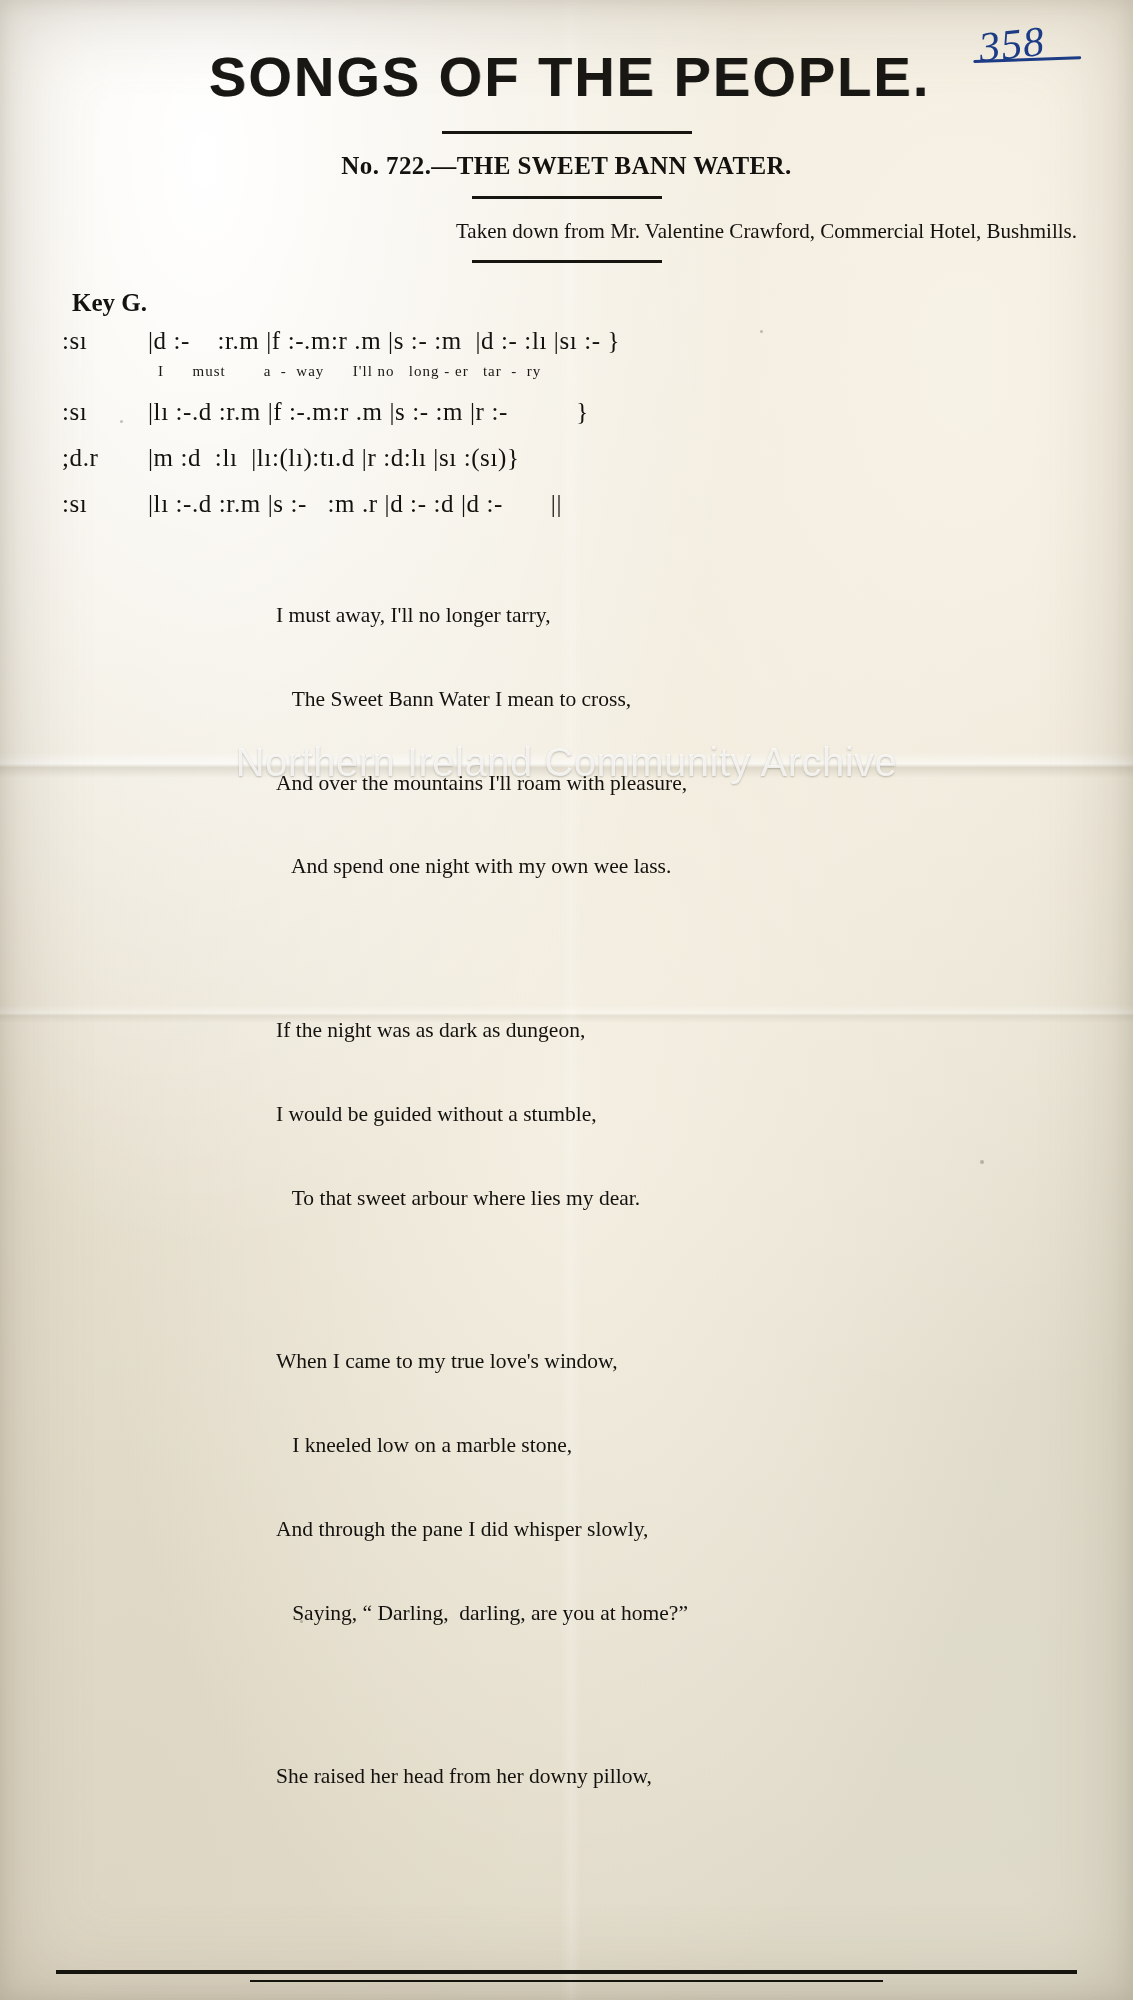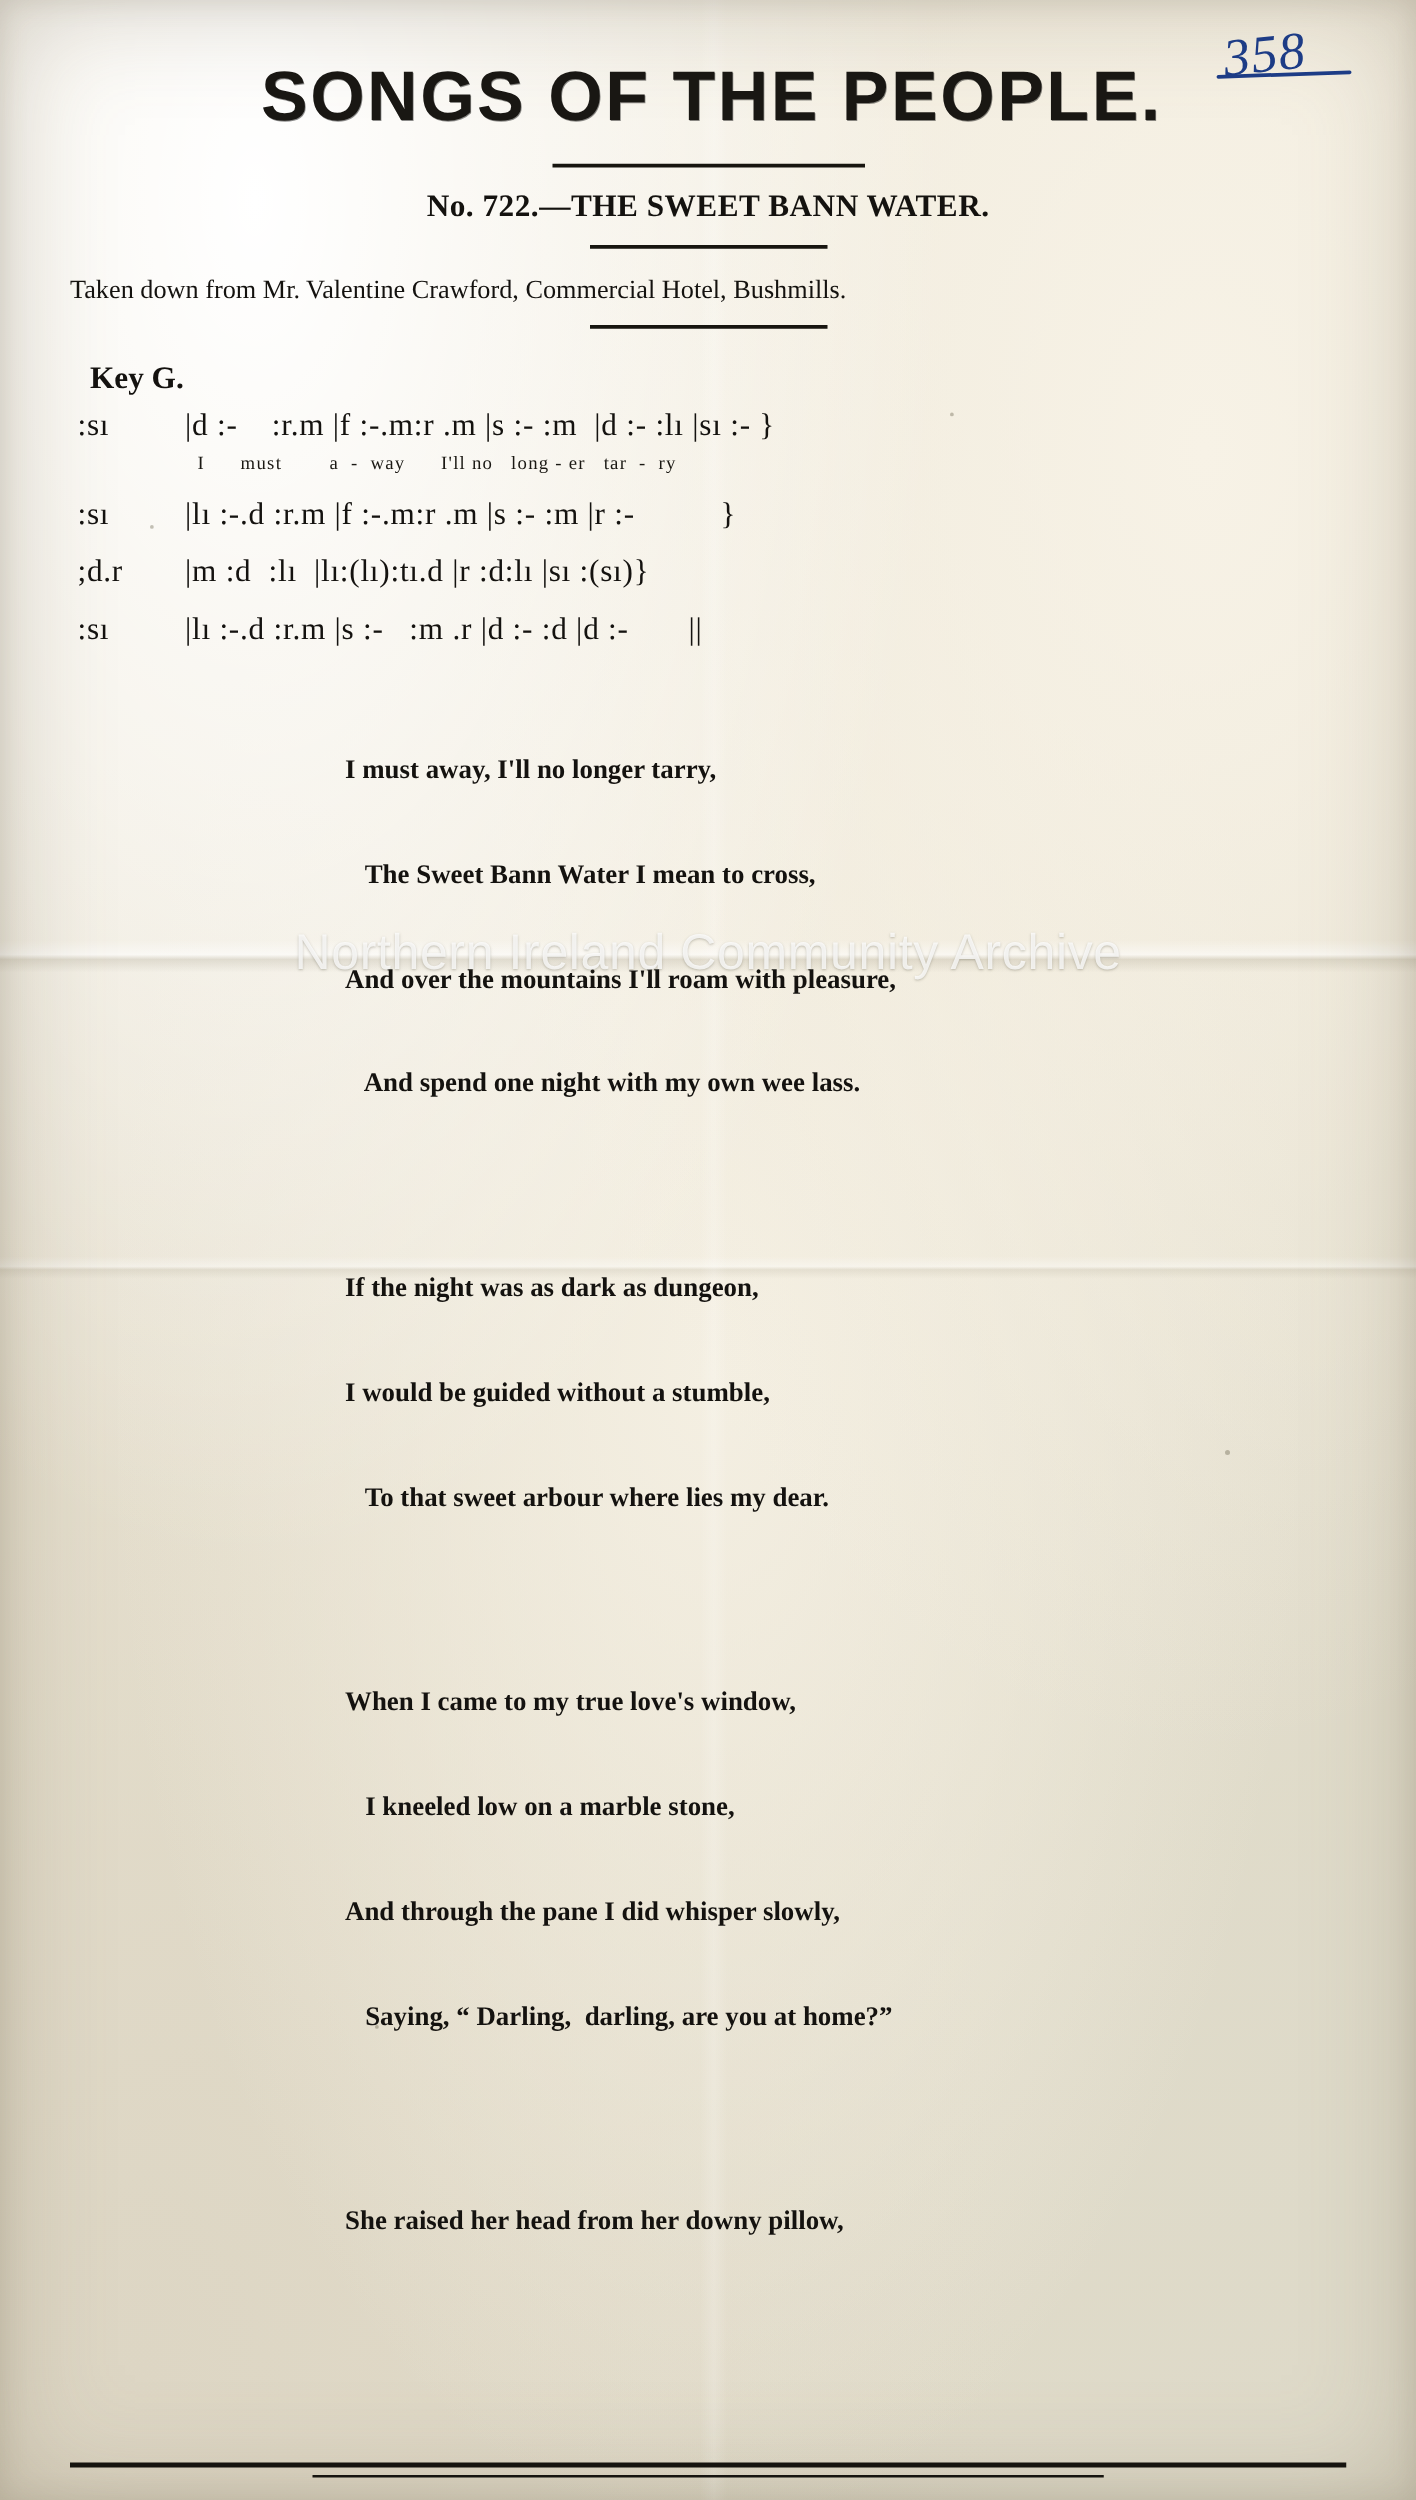--- a/index.html
+++ b/index.html
@@ -101,21 +101,21 @@
 
   .subtitle {
     text-align: center;
     font-weight: bold;
     font-size: 25px;
     letter-spacing: .4px;
     margin: 4px;
   }
 
   .taken {
-    text-align: left;
+    text-align: right;
     font-size: 21px;
     margin: 6px 0 0 0;
   }
 
   .key {
     font-weight: bold;
     font-size: 25px;
     margin: 26px 0 10px 16px;
   }
 
@@ -150,21 +150,21 @@
     margin: 28px 0 0 0;
     font-size: 21.5px;
     line-height: 1.30;
   }
   .verse {
     margin: 0 0 24px 0;
     white-space: pre;
     text-align: left;
     padding-left: 220px;
   }
-  .verse .ln { display: block; font-weight: bold; }
+  .verse .ln { display: block; }
 
   .bottom-rules {
     position: absolute;
     left: 56px;
     right: 56px;
     bottom: 18px;
     z-index: 4;
   }
   .bottom-rules .br1 { height: 4px; background: #16140f; margin-bottom: 6px; }
   .bottom-rules .br2 { height: 2px; background: #16140f; width: 62%; margin-left: 19%; }

